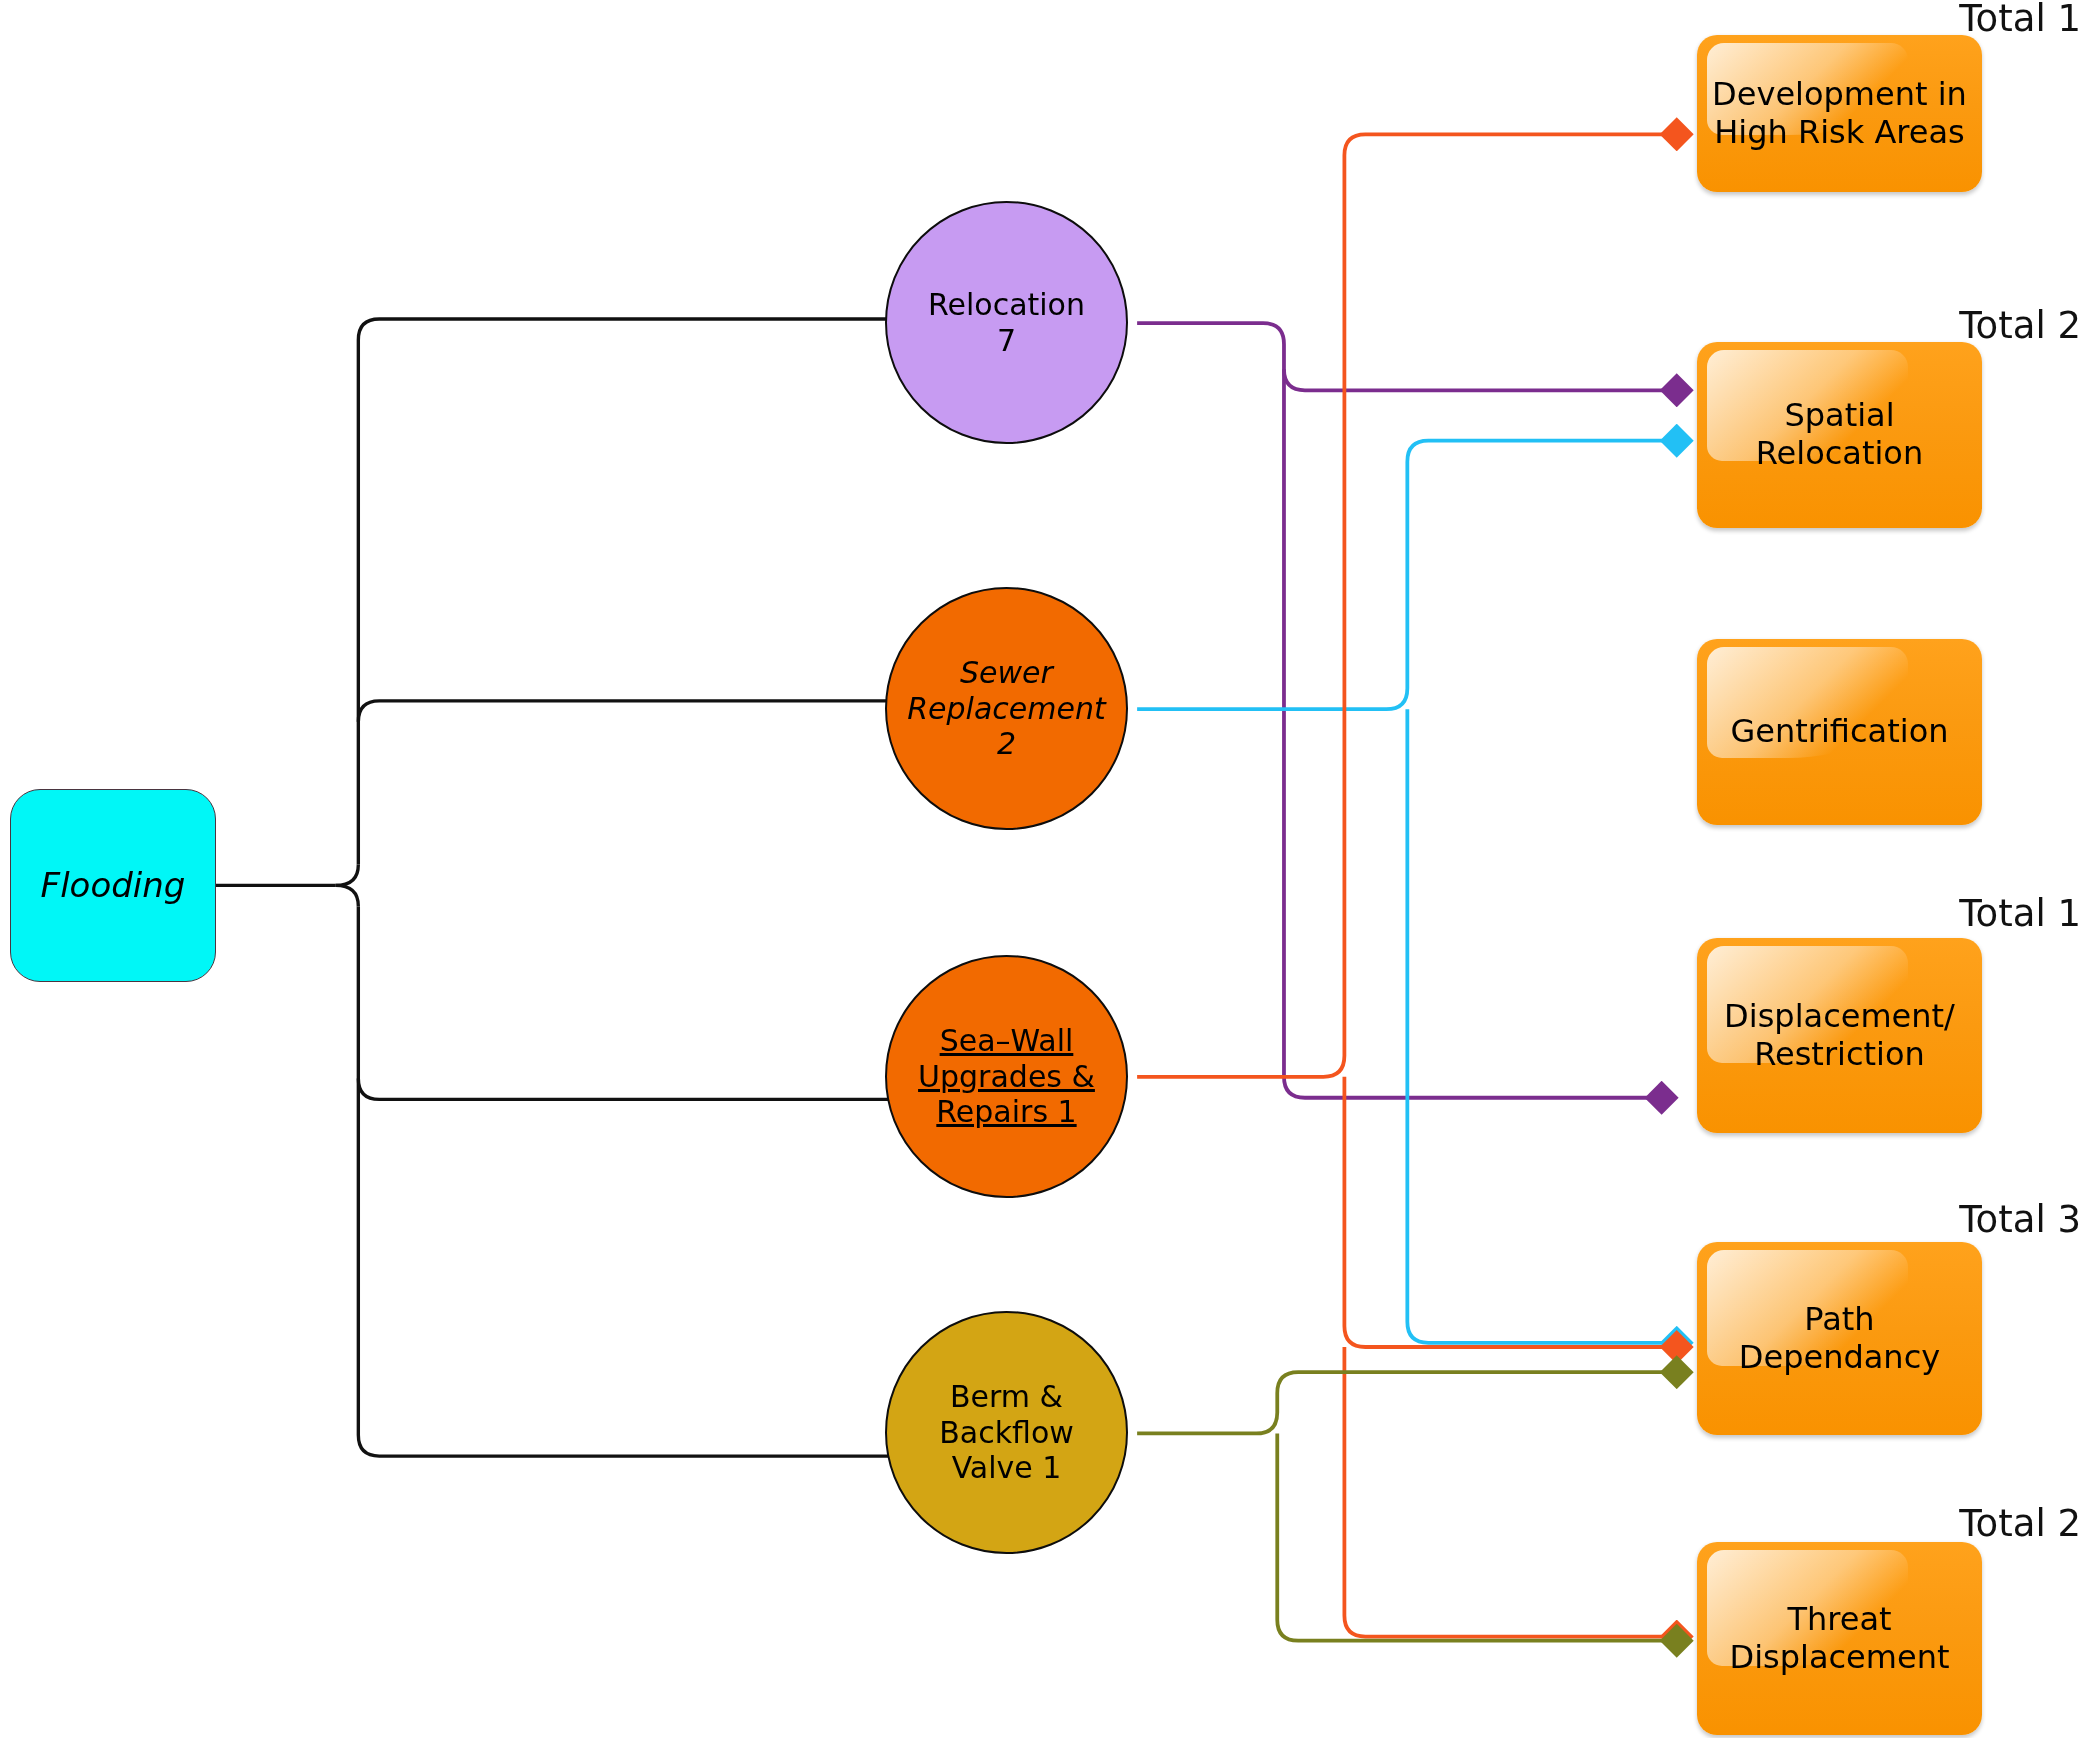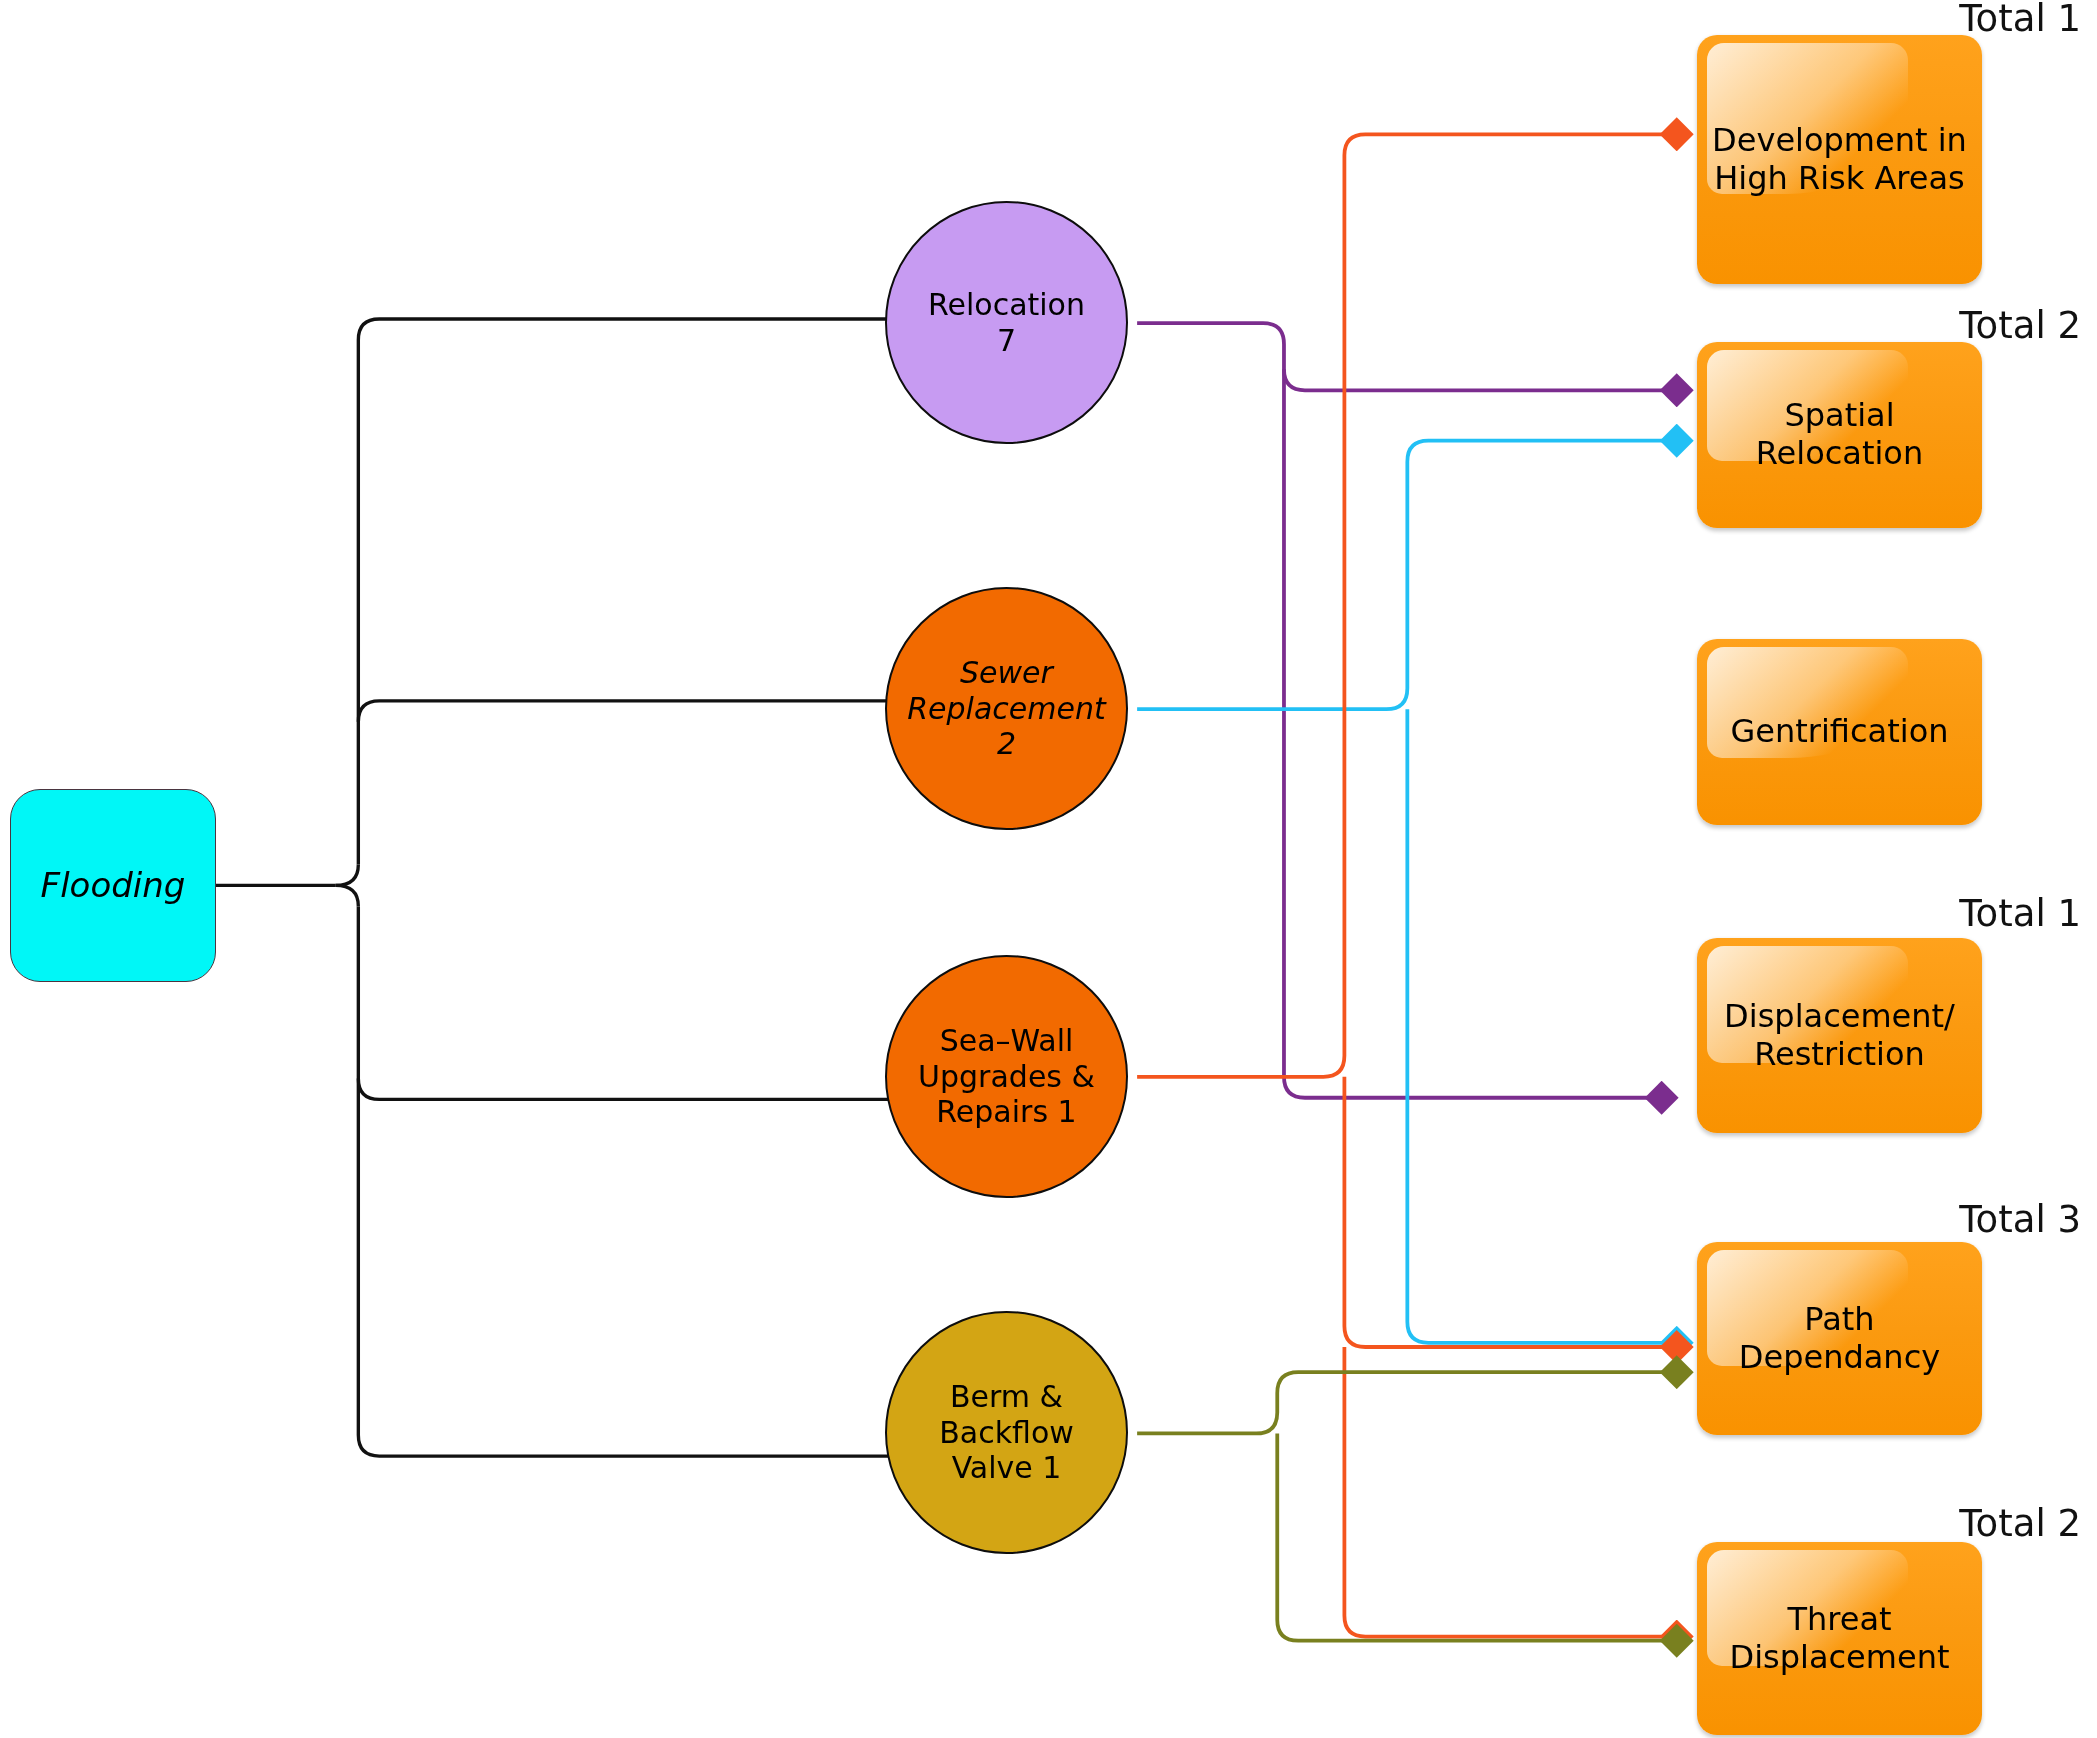--- a/index.html
+++ b/index.html
@@ -116,34 +116,34 @@
     <span style="white-space:pre-line;">Relocation
 7</span>
   </div>
 
   <div class="node circ" style="left:885px;top:587px;width:243px;height:243px;background:#f26a00;font-style:italic;">
     <span style="white-space:pre-line;">Sewer
 Replacement
 2</span>
   </div>
 
-  <div class="node circ" style="left:885px;top:955px;width:243px;height:243px;background:#f26a00;">
+  <div class="node circ" style="left:885px;top:955px;width:243px;height:243px;background:#f26a00;text-decoration:underline;">
     <span style="white-space:pre-line;">Sea–Wall
 Upgrades &amp;
 Repairs  1</span>
   </div>
 
   <div class="node circ" style="left:885px;top:1311px;width:243px;height:243px;background:#d3a514;">
     <span style="white-space:pre-line;">Berm &amp;
 Backflow
 Valve 1</span>
   </div>
 
   <div class="total" style="left:1729px;top:-3.4px;width:352px;">Total 1</div>
-  <div class="node outcome" style="left:1697px;top:35px;width:285px;height:249px;">
+  <div class="node outcome" style="left:1697px;top:35px;width:285px;height:157px;">
     <span class="otext" style="white-space:pre-line;">Development in
 High Risk Areas</span>
   </div>
 
   <div class="total" style="left:1729px;top:304px;width:352px;">Total 2</div>
   <div class="node outcome" style="left:1697px;top:342px;width:285px;height:186px;">
     <span class="otext" style="white-space:pre-line;">Spatial Relocation</span>
   </div>
 
   <div class="node outcome" style="left:1697px;top:639px;width:285px;height:186px;">

